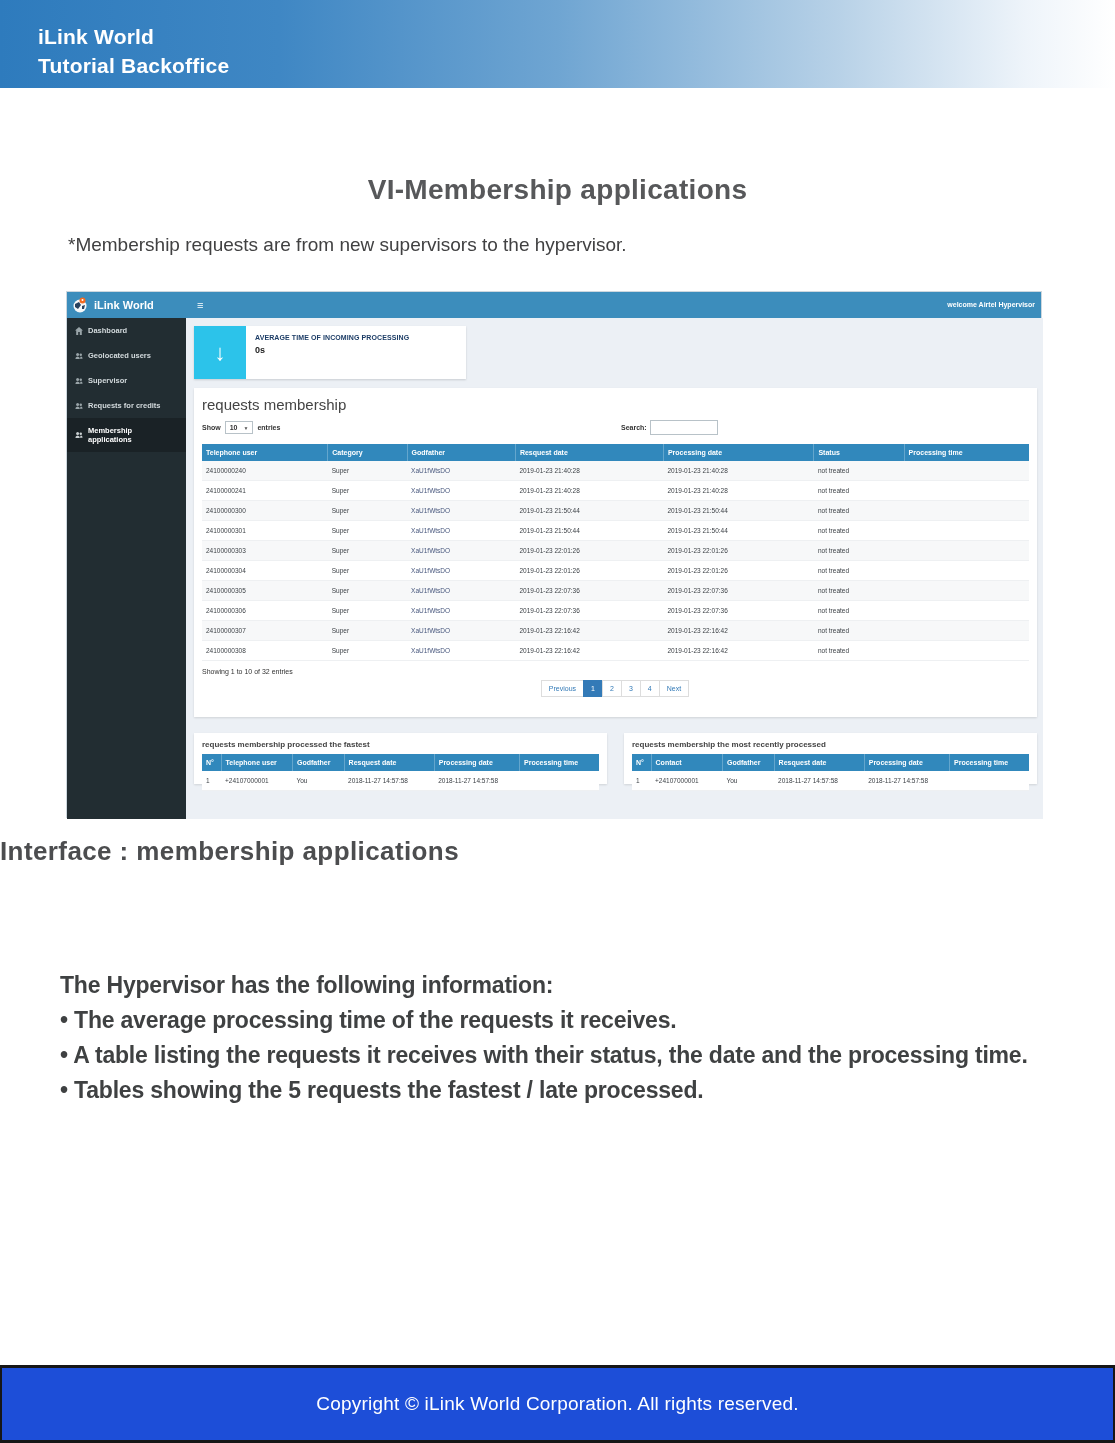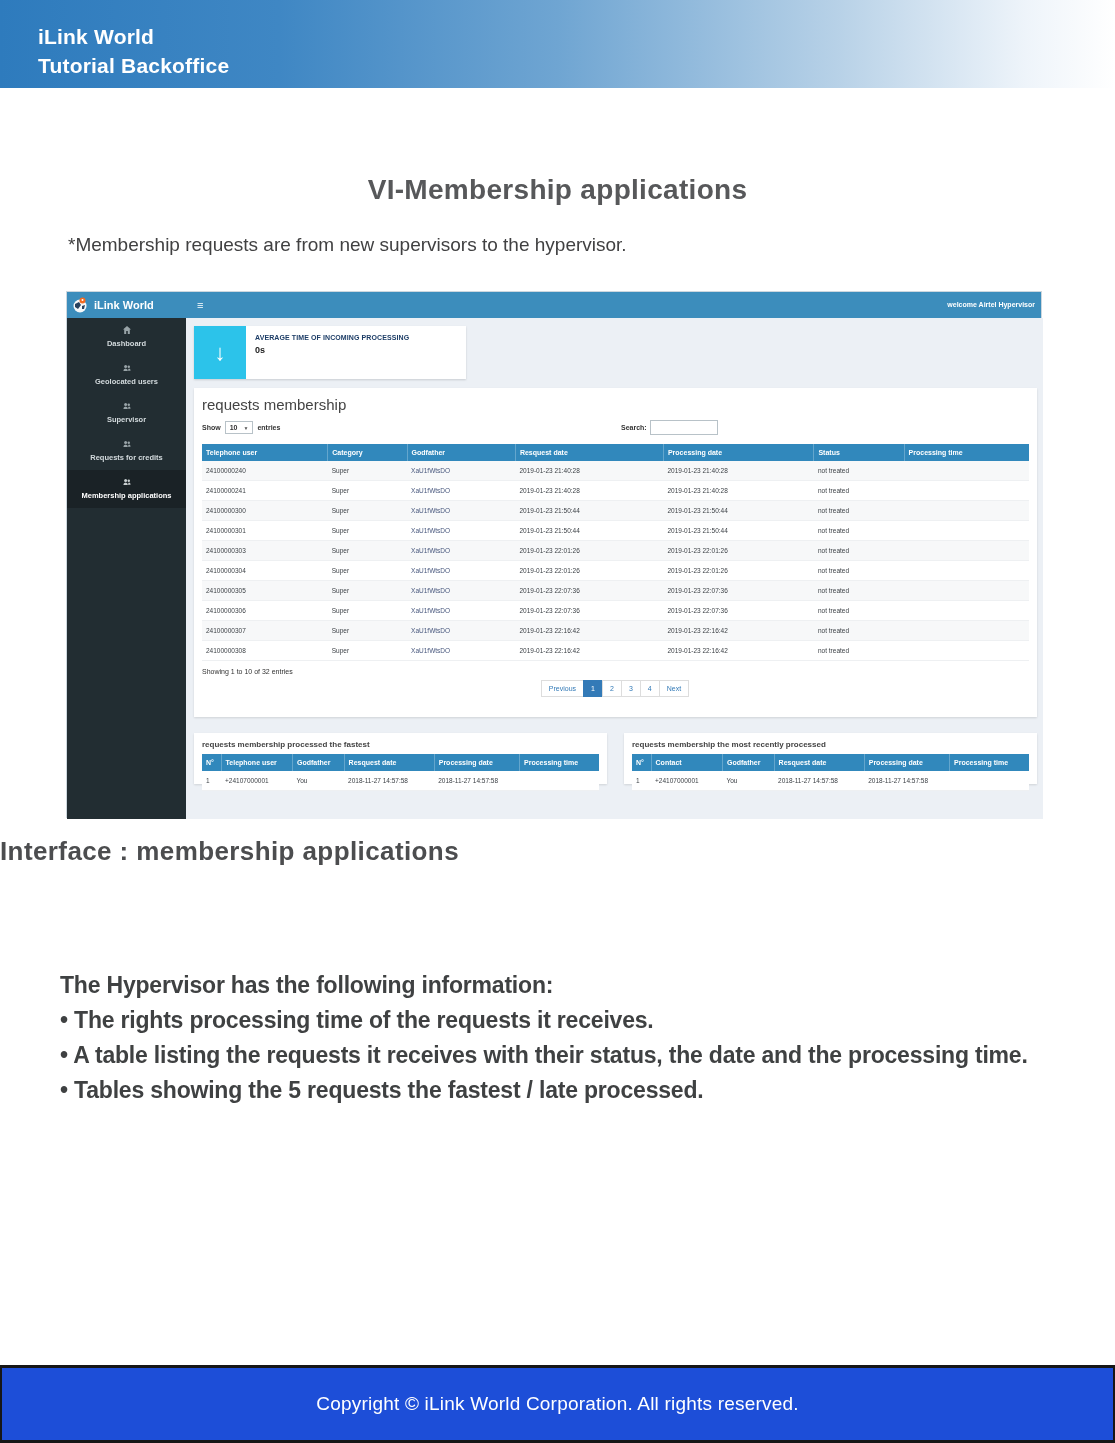--- a/index.html
+++ b/index.html
@@ -31,21 +31,21 @@
     position:absolute; left:66px; top:291px; width:976px; height:527px;
     border:1px solid #cdd7de; background:#ecf0f5;
   }
   .topbar { position:absolute; top:0; left:0; width:100%; height:26px; background:#3c8dbc; }
   .brand { position:absolute; left:0; top:0; width:119px; height:26px; display:flex; align-items:center; gap:6px; padding-left:5px; background:#3c8dbc; cursor:pointer; }
   .brand-label { color:#fff; font-weight:700; font-size:11px; }
   .hamburger { position:absolute; left:124px; top:0; height:26px; line-height:26px; color:#fff; font-size:11px; padding:0 6px; cursor:pointer; }
   .welcome { position:absolute; right:6px; top:9px; color:#fff; font-size:7px; font-weight:700; }
 
   .sidebar { position:absolute; left:0; top:26px; width:119px; height:501px; background:#222d32; }
-  .side-item { display:flex; align-items:center; gap:5px; padding:8px 8px; color:#d3dadd; font-size:7.5px; font-weight:700; cursor:pointer;flex-direction:column; }
+  .side-item { display:flex; align-items:center; gap:5px; padding:8px 8px; color:#d3dadd; font-size:7.5px; font-weight:700; cursor:pointer; }
   .side-item.active { background:#1a2226; color:#ffffff; }
   .si-icon { flex:0 0 auto; opacity:0.85; }
 
   .main { position:absolute; left:119px; top:26px; width:857px; height:501px; background:#ecf0f5; }
 
   .stat-card { position:absolute; left:8px; top:8px; width:272px; height:53px; background:#fff; box-shadow:0 1px 2px rgba(0,0,0,.15); display:flex; }
   .stat-icon { width:52px; height:53px; background:#2cc3ea; color:#fff; font-size:22px; font-weight:700; display:flex; align-items:center; justify-content:center; }
   .stat-body { padding:8px 0 0 9px; }
   .stat-label { font-size:7px; font-weight:700; color:#1c3c66; letter-spacing:0.1px; }
   .stat-value { font-size:9px; font-weight:700; color:#222; margin-top:4px; }
@@ -397,21 +397,21 @@
         </table>
       </div>
 
     </div>
   </div>
 
   <div class="caption">Interface : membership applications</div>
 
   <div class="info-block">
     <div>The Hypervisor has the following information:</div>
-    <div>• The rights processing time of the requests it receives.</div>
+    <div>• The average processing time of the requests it receives.</div>
     <div>• A table listing the requests it receives with their status, the date and the processing time.</div>
     <div>• Tables showing the 5 requests the fastest / late processed.</div>
   </div>
 
   <footer class="page-footer">
     <span>Copyright © iLink World Corporation. All rights reserved.</span>
   </footer>
 
 </div>
 

